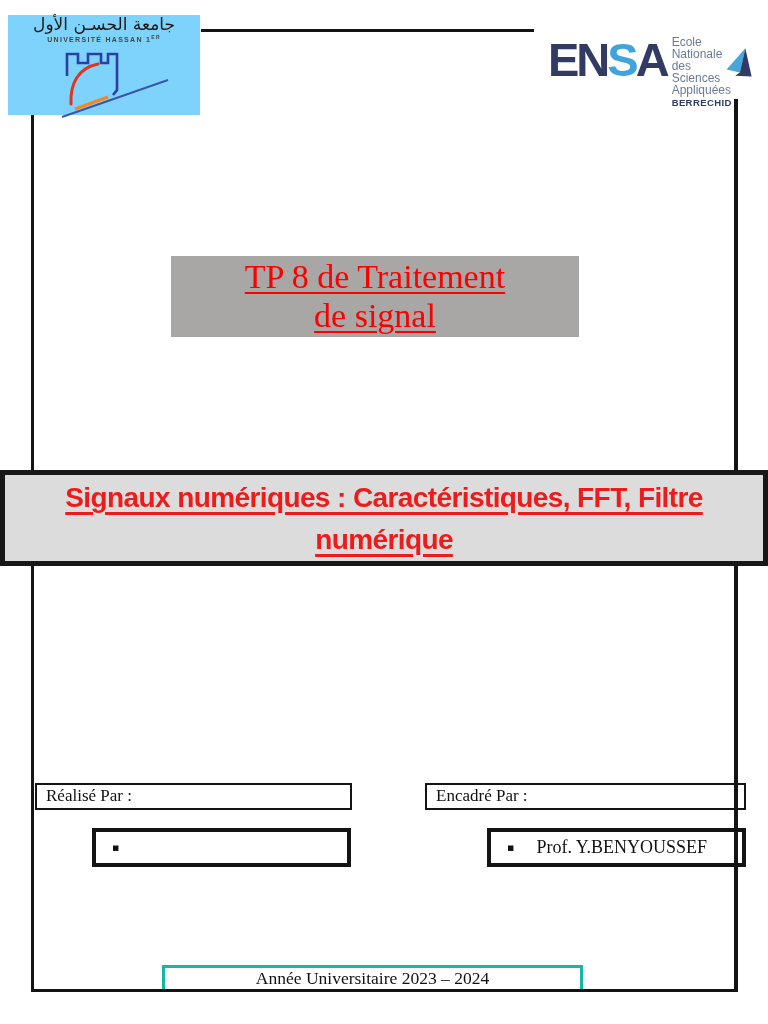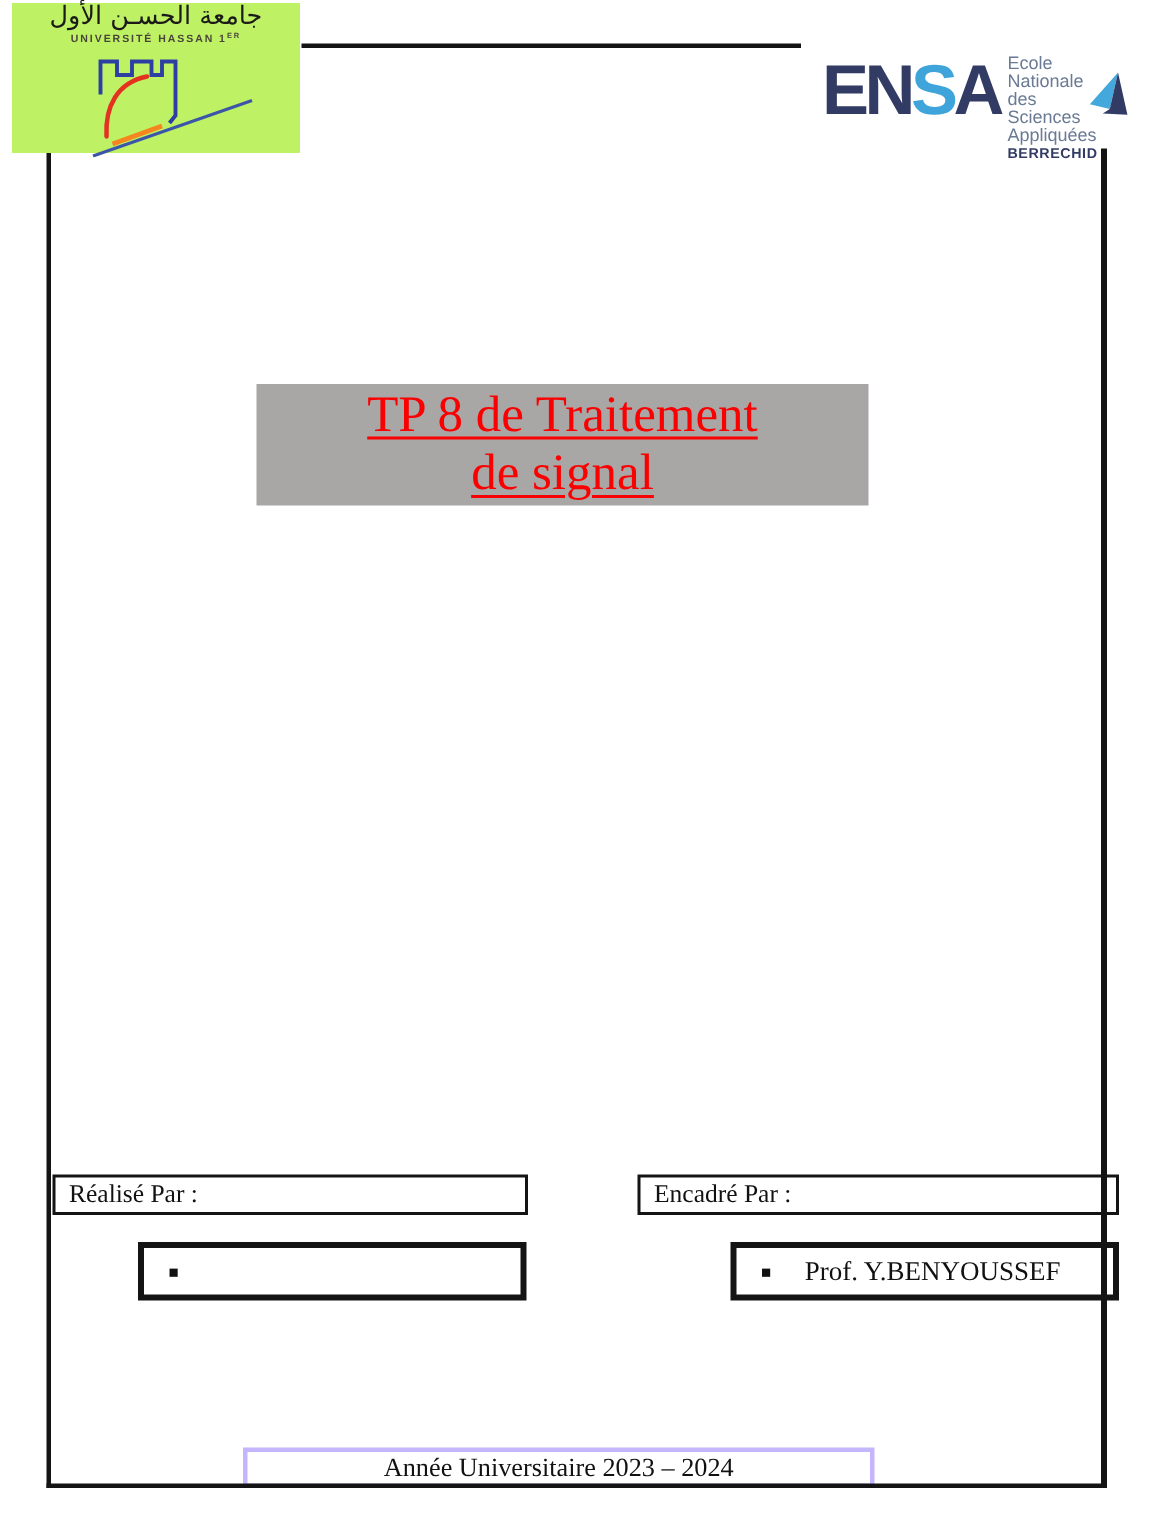--- a/index.html
+++ b/index.html
@@ -7,21 +7,21 @@
         font-family:"Liberation Serif", serif;}
 
   
   .frame{position:absolute;background:#141414;z-index:2;}
   .frame-top{left:201px;top:29px;width:333px;height:3px;}
   .frame-left{left:31px;top:102px;width:3px;height:890px;}
   .frame-right{left:734px;top:99px;width:4px;height:893px;}
   .frame-bottom{left:31px;top:989px;width:707px;height:3px;}
 
   
-  .logo-uh1{position:absolute;left:8px;top:2px;width:192px;height:100px;background:#bef264;z-index:4;}
+  .logo-uh1{position:absolute;left:8px;top:15px;width:192px;height:100px;background:#7dd3fc;z-index:4;}
   .uh1-arabic{position:absolute;left:0;top:0;width:100%;text-align:center;
               font-size:17px;line-height:19px;color:#1c1a18;direction:rtl;
               font-family:"DejaVu Sans", sans-serif;}
   .uh1-latin{position:absolute;left:0;top:19px;width:100%;text-align:center;
              font-size:7px;letter-spacing:1.3px;color:#4a443c;font-weight:bold;
              font-family:"Liberation Sans", sans-serif;}
   .uh1-latin sup{font-size:5px;}
   .uh1-castle{position:absolute;left:36px;top:25px;}
 
   
@@ -56,21 +56,21 @@
   .name-box{position:absolute;height:39px;border:4px solid #141414;background:#ffffff;
             box-sizing:border-box;z-index:1;display:flex;align-items:center;
             padding-left:16px;font-size:18px;color:#111;}
   .author-box{left:92px;top:828px;width:259px;}
   .supervisor-box{left:487px;top:828px;width:259px;}
   .bullet{font-size:11px;margin-right:22px;color:#111;
           font-family:"DejaVu Sans", sans-serif;}
 
   
   .annee-box{position:absolute;left:162px;top:965px;width:421px;height:27px;
-             border:3px solid #c4b5fd;background:#ffffff;box-sizing:border-box;z-index:1;
+             border:3px solid #14b8a6;background:#ffffff;box-sizing:border-box;z-index:1;
              text-align:center;font-size:17.5px;line-height:21px;color:#111;}
 </style>
 </head>
 <body>
 
 <div class="page">
 
   <div class="frame frame-top"></div>
   <div class="frame frame-left"></div>
   <div class="frame frame-right"></div>
@@ -99,20 +99,24 @@
       <polygon points="2,27 26,0 19,31" fill="#44a8dc"></polygon>
       <polygon points="26,0 34,36 13,35 19,31" fill="#323b64"></polygon>
     </svg>
   </div>
 
   <div class="title-box">
     <div class="title-line">TP 8 de Traitement</div>
     <div class="title-line">de signal</div>
   </div>
 
+  <div class="banner">
+    <div class="banner-line">Signaux numériques : Caractéristiques, FFT, Filtre</div>
+    <div class="banner-line">numérique</div>
+  </div>
 
   <div class="label-box encadre-box">Encadré Par :</div>
   <div class="label-box realise-box">Réalisé Par :</div>
 
   <div class="name-box author-box">
     <span class="bullet">▪</span>
   </div>
   <div class="name-box supervisor-box">
     <span class="bullet">▪</span>
     <span>Prof. Y.BENYOUSSEF</span>

